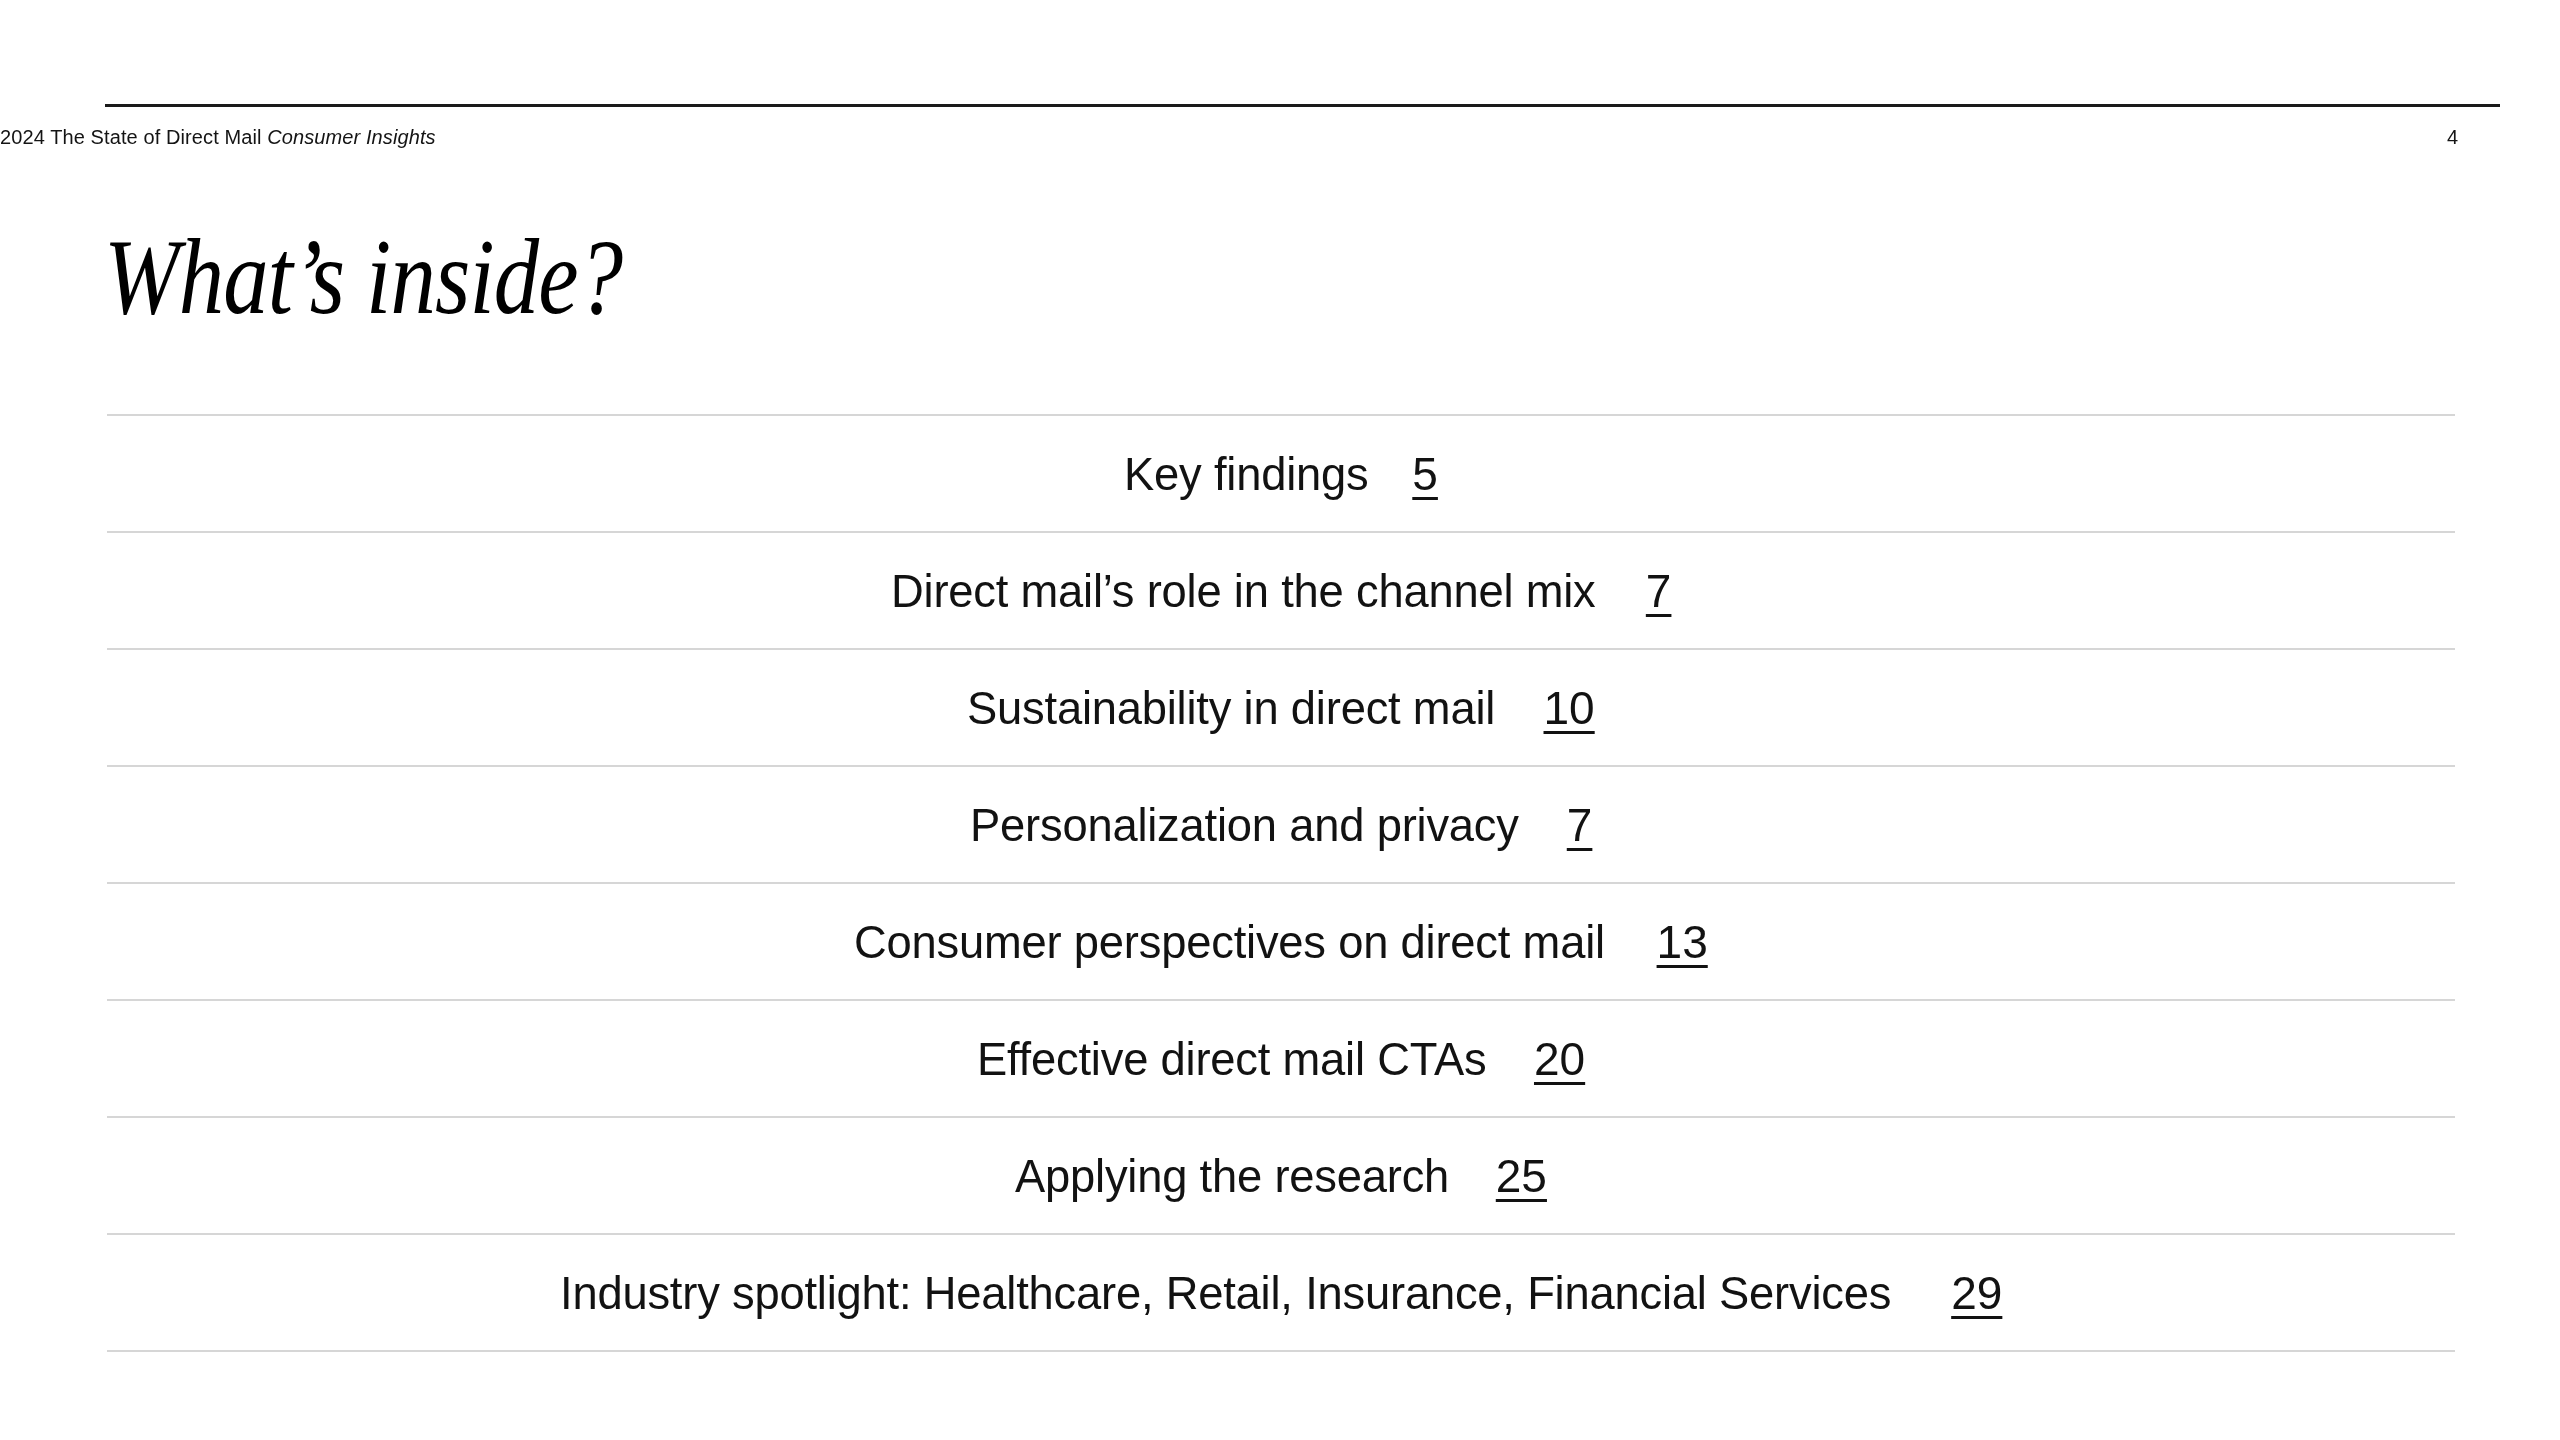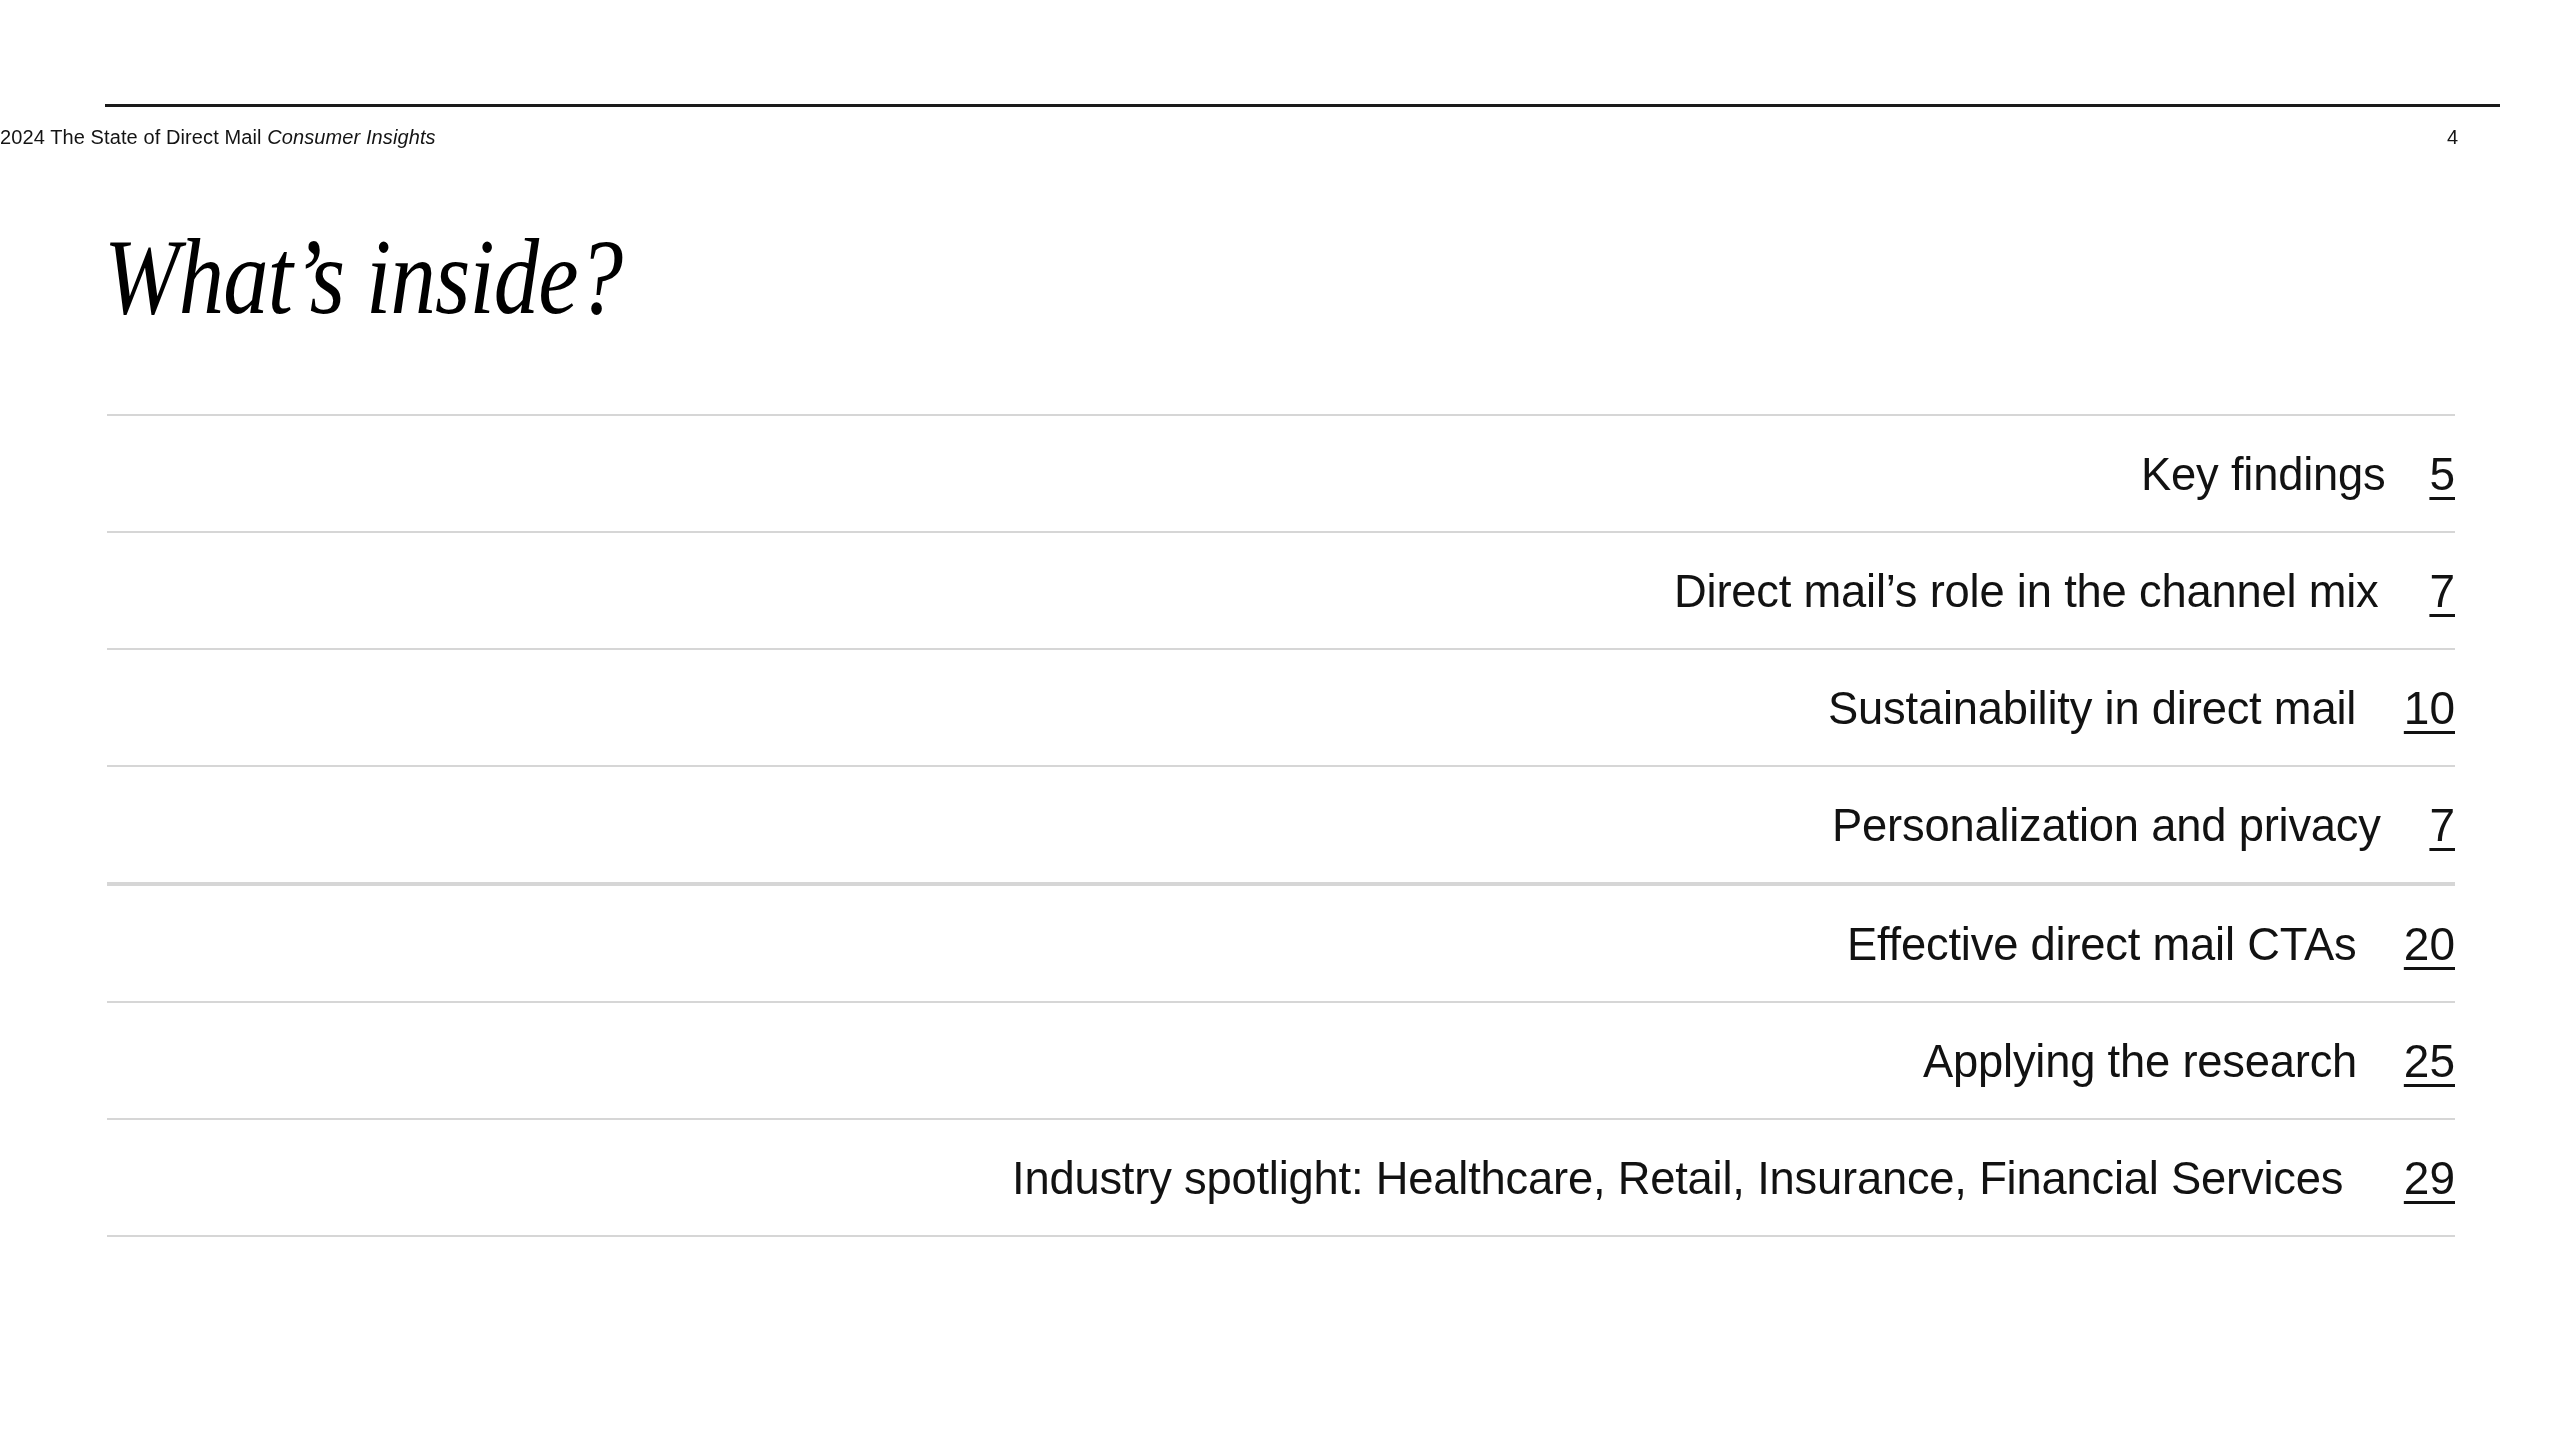--- a/index.html
+++ b/index.html
@@ -79,21 +79,21 @@
   .toc-divider {
     height: 2px;
     background: #d6d6d6;
     width: 100%;
   }
   .toc-row {
     position: relative;
     height: 115px;
     display: flex;
     align-items: center;
-    justify-content: flex-end;
+    justify-content: center;
   }
   .toc-label {
     font-size: 46px;
     font-weight: 400;
     letter-spacing: -0.2px;
     color: #121212;
     white-space: nowrap;
     transform: scaleX(0.985);
     transform-origin: left center;
   }
@@ -144,20 +144,24 @@
       <span class="toc-page">10</span>
     </div>
     <div class="toc-divider"></div>
 
     <div class="toc-row">
       <span class="toc-label">Personalization and privacy</span>
       <span class="toc-page">7</span>
     </div>
     <div class="toc-divider"></div>
 
+    <div class="toc-row">
+      <span class="toc-label">Consumer perspectives on direct mail</span>
+      <span class="toc-page">13</span>
+    </div>
     <div class="toc-divider"></div>
 
     <div class="toc-row">
       <span class="toc-label">Effective direct mail CTAs</span>
       <span class="toc-page">20</span>
     </div>
     <div class="toc-divider"></div>
 
     <div class="toc-row">
       <span class="toc-label">Applying the research</span>

